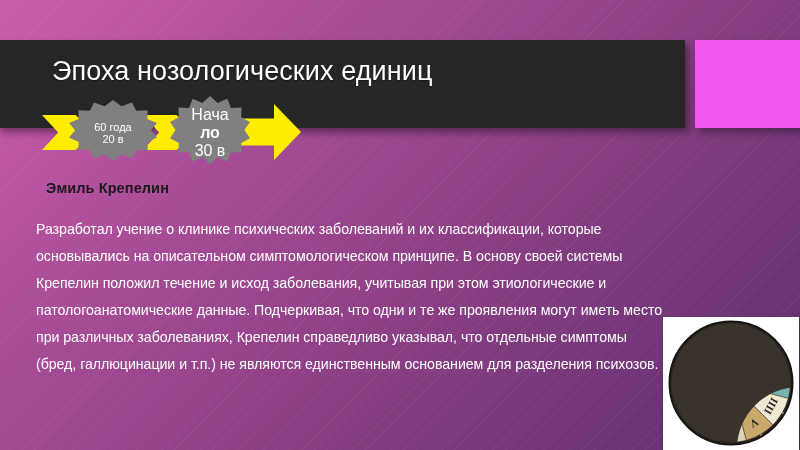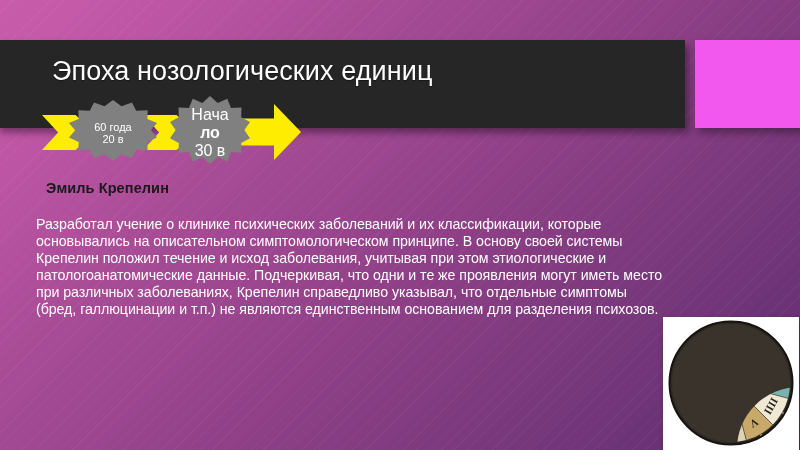--- a/index.html
+++ b/index.html
@@ -129,21 +129,21 @@
     margin-left: 10px;
   }
   .body-paragraph {
     position: absolute;
     left: 36px;
     top: 216px;
     width: 628px;
     color: #ffffff;
     font-size: 14.2px;
     font-weight: 400;
-    line-height: 17px;
+    line-height: 27px;
     letter-spacing: -0.05px;
   }
 
   
   .clock-frame {
     position: absolute;
     left: 663px;
     top: 317px;
     width: 136px;
     height: 133px;

